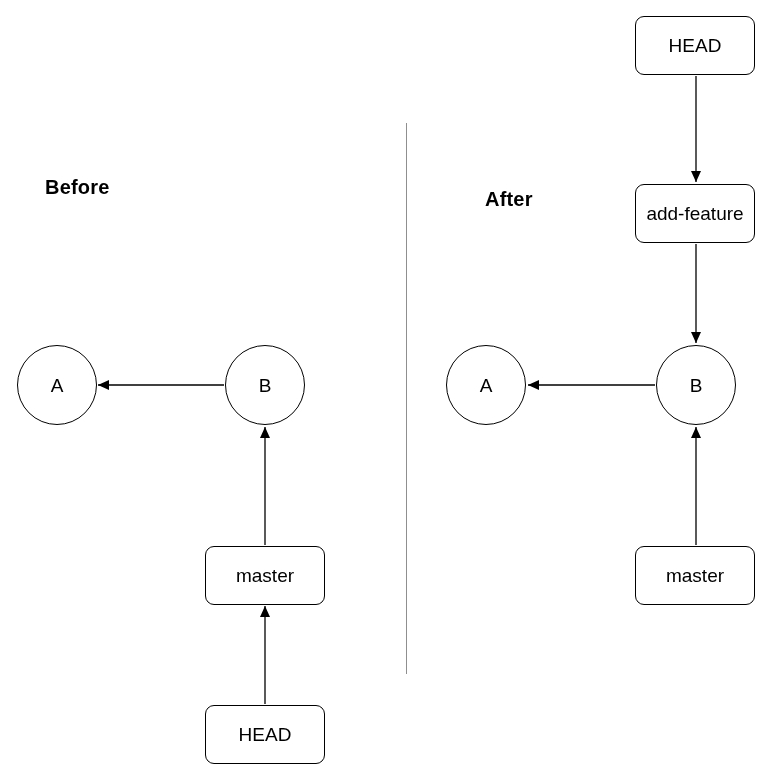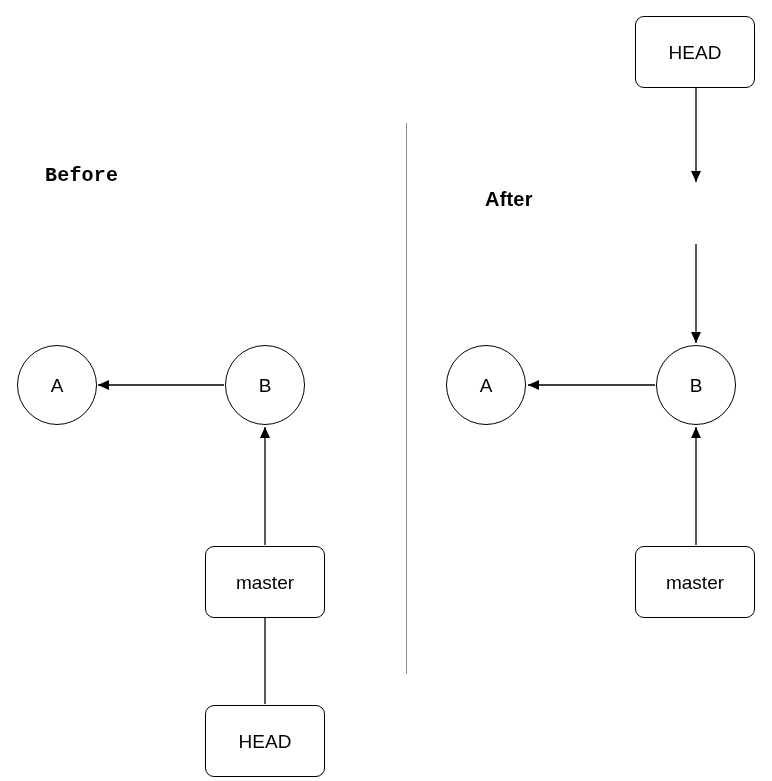--- a/index.html
+++ b/index.html
@@ -30,21 +30,21 @@
     line-height: 1;
     white-space: nowrap;
   }
   .circle {
     width: 80px;
     height: 80px;
     border-radius: 50%;
   }
   .box {
     width: 120px;
-    height: 72px;
+    height: 59px;
     border-radius: 9px;
   }
   .section-label {
     position: absolute;
     font-size: 20px;
     font-weight: 700;
     letter-spacing: 0.2px;
   }
   .divider {
     position: absolute;
@@ -72,34 +72,35 @@
     <line x1="265" y1="704" x2="265" y2="606" stroke="#000" stroke-width="1.3" marker-end="url(#arrowhead)"></line>
 
     <line x1="696" y1="76" x2="696" y2="182" stroke="#000" stroke-width="1.3" marker-end="url(#arrowhead)"></line>
     <line x1="696" y1="244" x2="696" y2="343" stroke="#000" stroke-width="1.3" marker-end="url(#arrowhead)"></line>
     <line x1="655" y1="385" x2="528" y2="385" stroke="#000" stroke-width="1.3" marker-end="url(#arrowhead)"></line>
     <line x1="696" y1="545" x2="696" y2="427" stroke="#000" stroke-width="1.3" marker-end="url(#arrowhead)"></line>
   </svg>
 
   <div class="divider"></div>
 
-  <div class="section-label" style="left:45px; top:164px;font-family:Liberation Mono, monospace;">Before</div>
+  <div class="section-label" style="left:45px; top:176px;">Before</div>
 
   <div class="node circle" style="left:17px; top:345px;">A</div>
 
   <div class="node circle" style="left:225px; top:345px;">B</div>
 
   <div class="node box" style="left:205px; top:546px;">master</div>
 
   <div class="node box" style="left:205px; top:705px;">HEAD</div>
 
   <div class="section-label" style="left:485px; top:164px;margin-top:24px;">After</div>
 
   <div class="node box" style="left:635px; top:16px;">HEAD</div>
 
+  <div class="node box" style="left:635px; top:184px;">add-feature</div>
 
   <div class="node circle" style="left:446px; top:345px;">A</div>
 
   <div class="node circle" style="left:656px; top:345px;">B</div>
 
   <div class="node box" style="left:635px; top:546px;">master</div>
 
 </div>
 
 </body></html>

